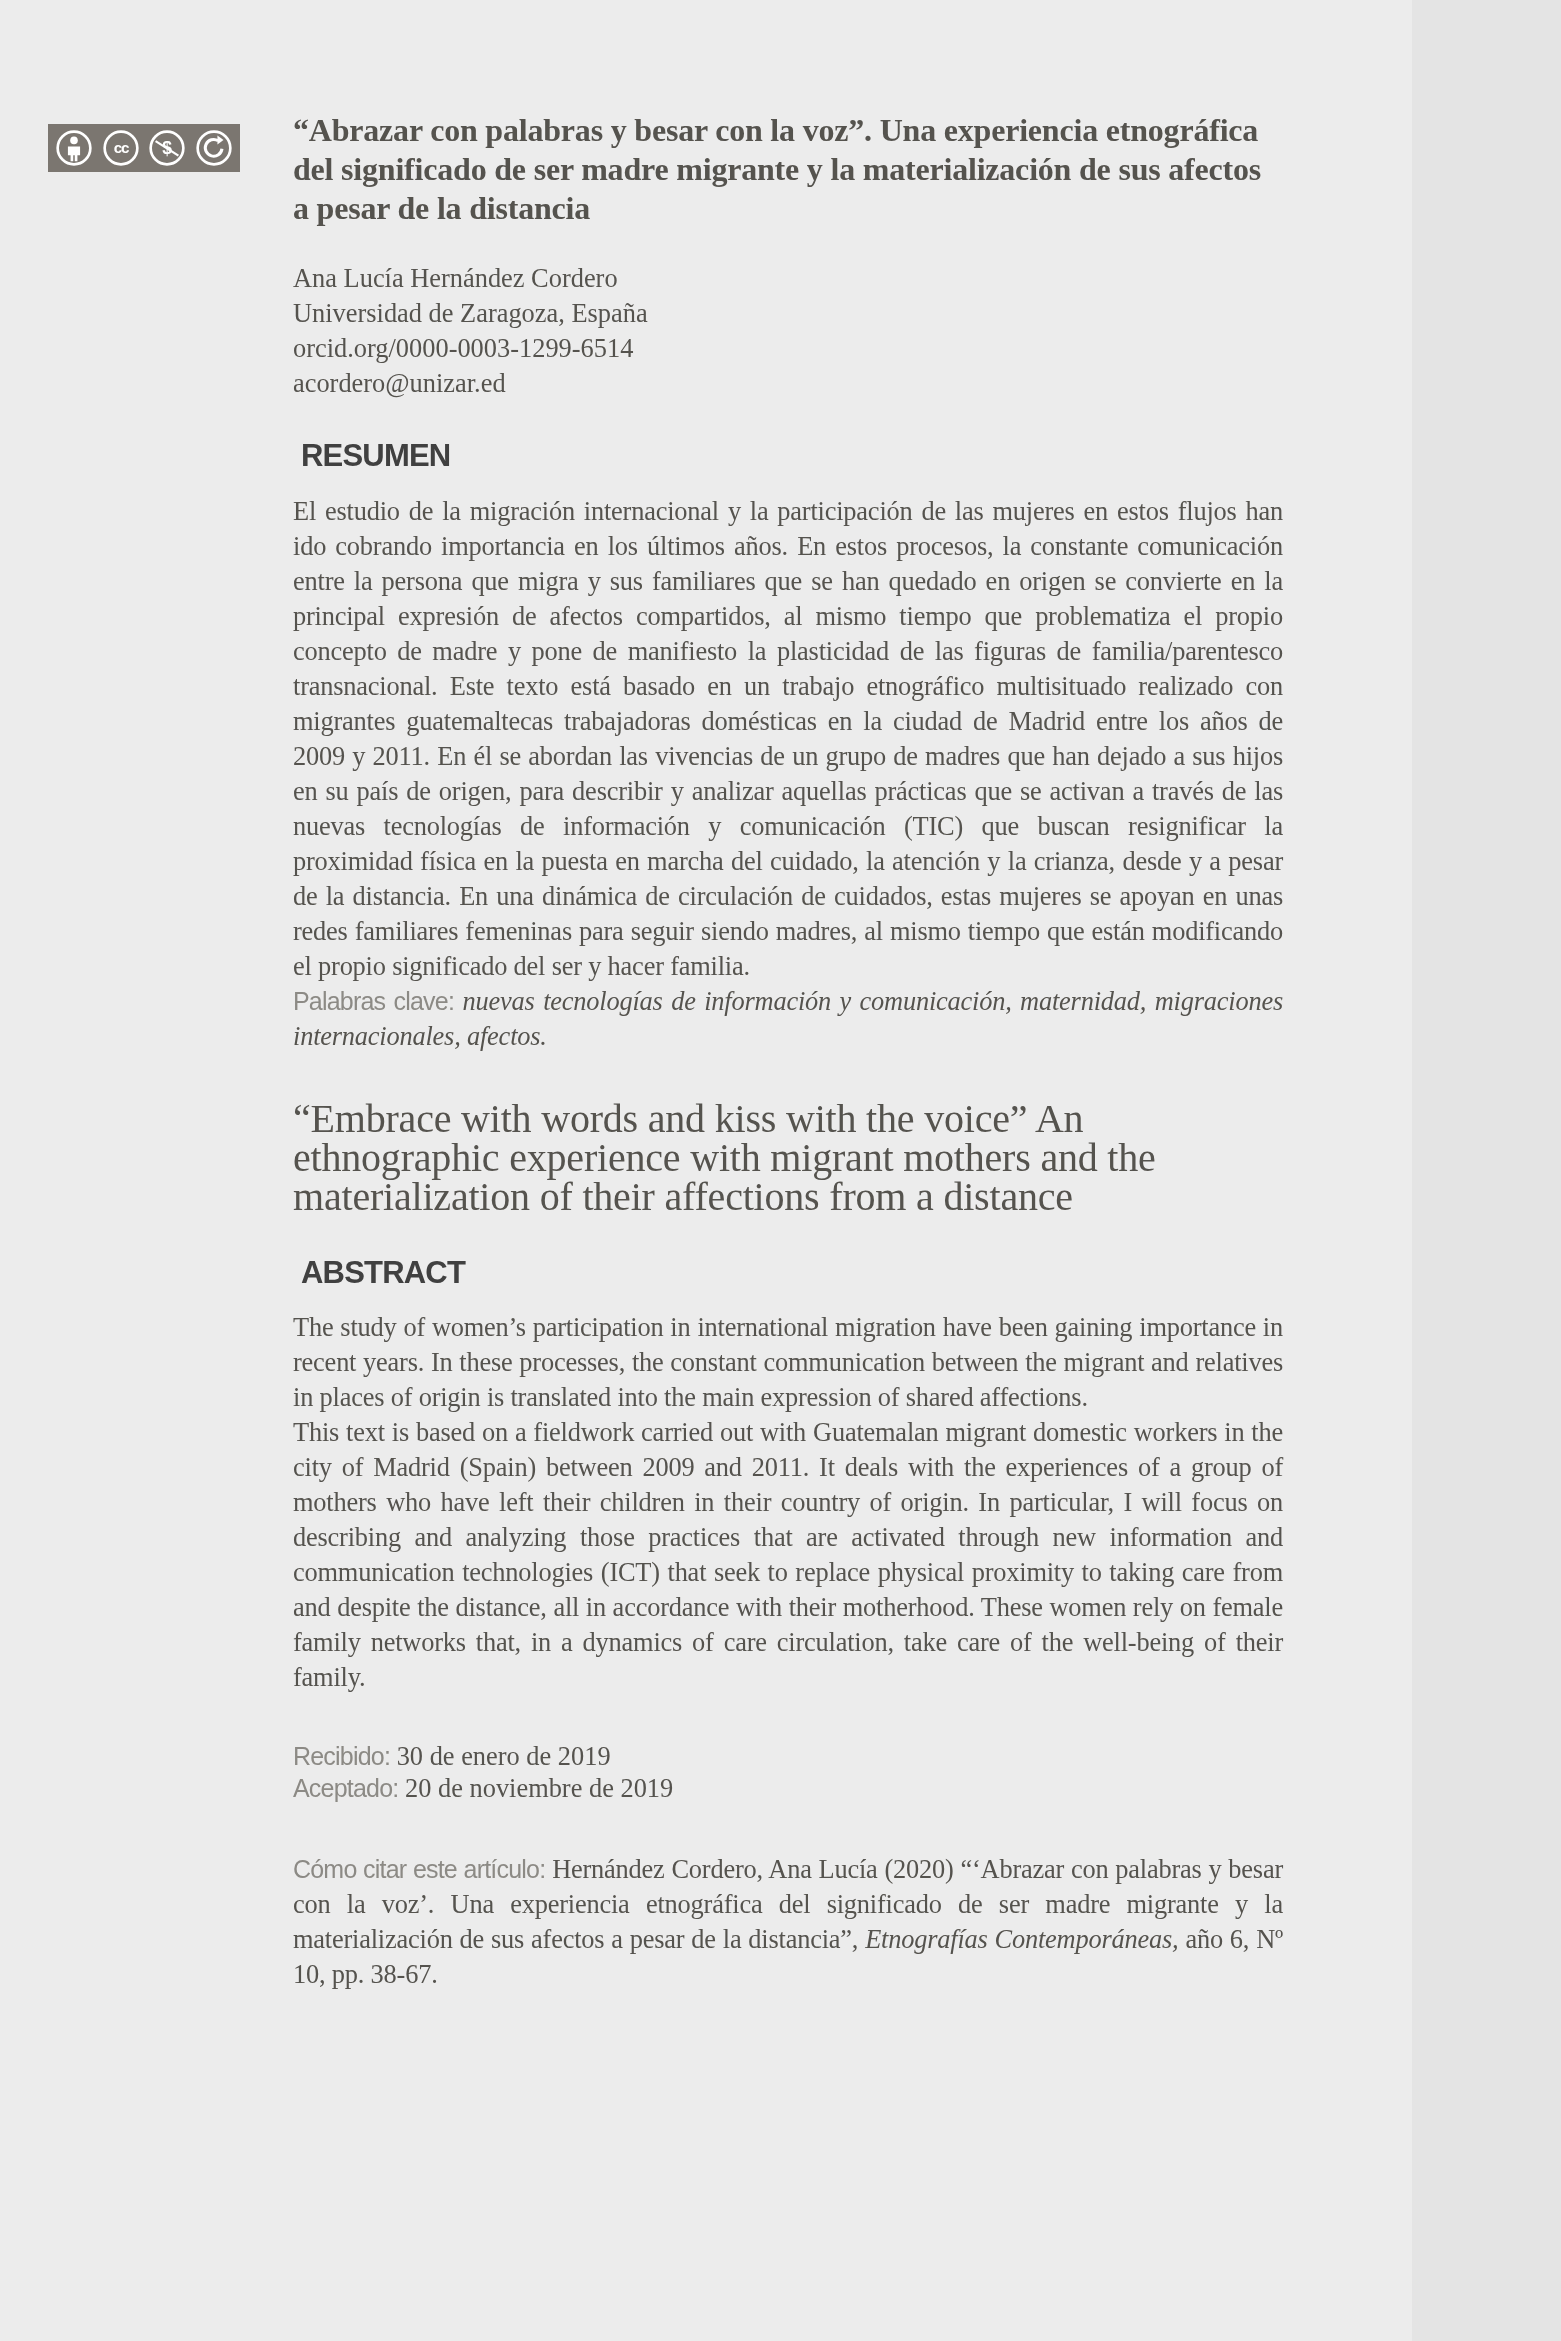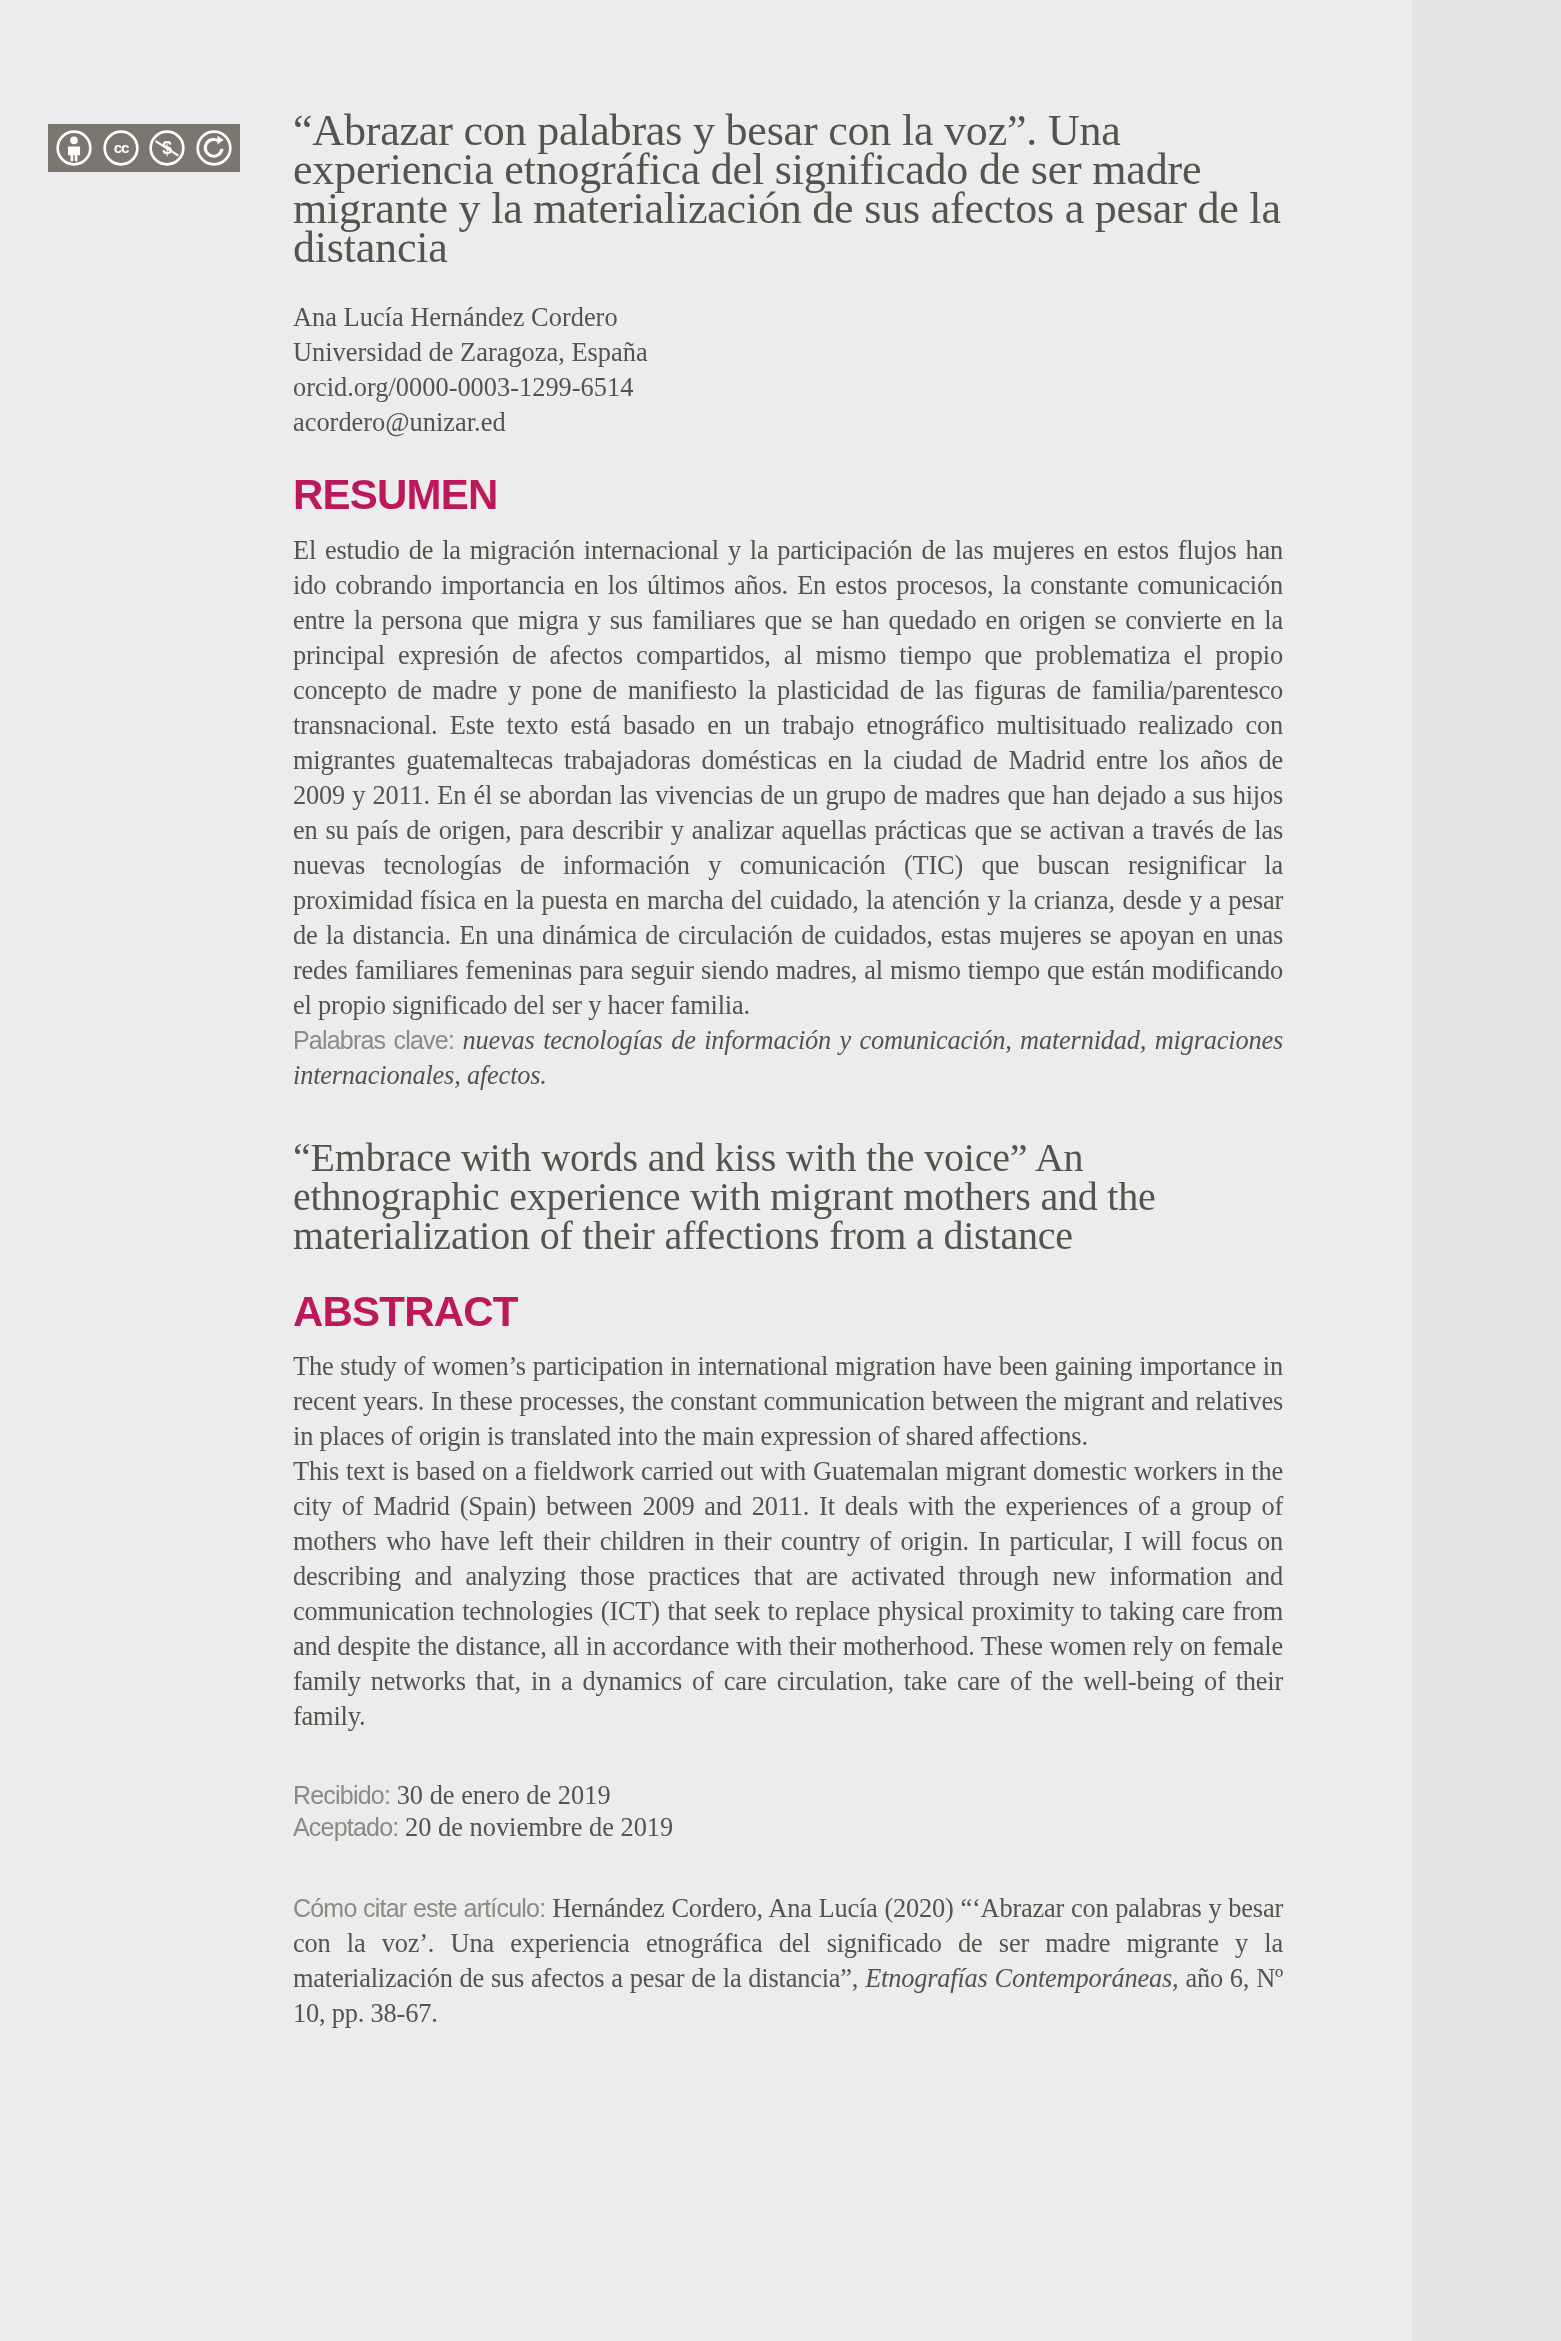--- a/index.html
+++ b/index.html
@@ -26,40 +26,40 @@
     box-sizing:border-box;
   }
   .cc-badge svg{display:block;}
   
   .column{
     position:absolute;
     left:293px;top:111px;
     width:990px;
   }
   .title{
-    font-size:44px;
+    font-size:32px;
     line-height:39px;
-    font-weight:normal;
+    font-weight:bold;
     margin:0;
     letter-spacing:-0.2px;
   }
   .author-block{
     margin-top:33px;
     font-size:26.4px;
     line-height:35px;
   }
   .author-block div{margin:0;}
   .orange-heading{
     font-family:"Liberation Sans","DejaVu Sans",sans-serif;
     font-weight:bold;
-    font-size:42px;
+    font-size:31px;
     line-height:33px;
     letter-spacing:-0.8px;
-    color:#be185d;
-    margin:0;
+    color:#404040;
+    margin:8px;
   }
   .h-resumen{margin-top:38px;}
   .h-abstract{margin-top:35px;}
   .body-text{
     font-size:26.4px;
     line-height:35px;
     letter-spacing:-0.2px;
     margin:0;
     text-align:justify;
     hyphens:auto;

